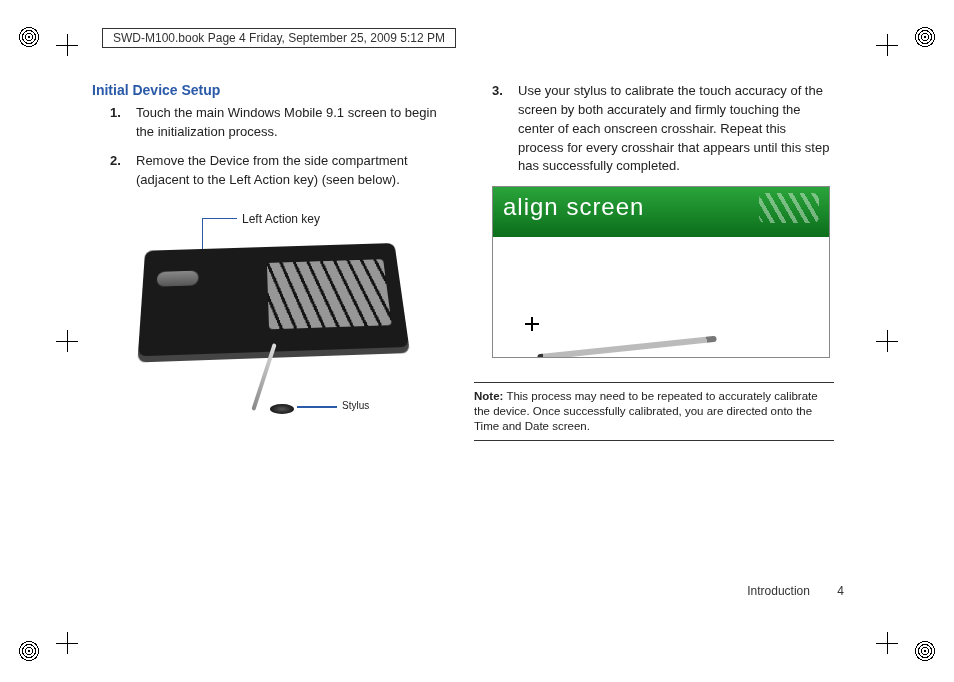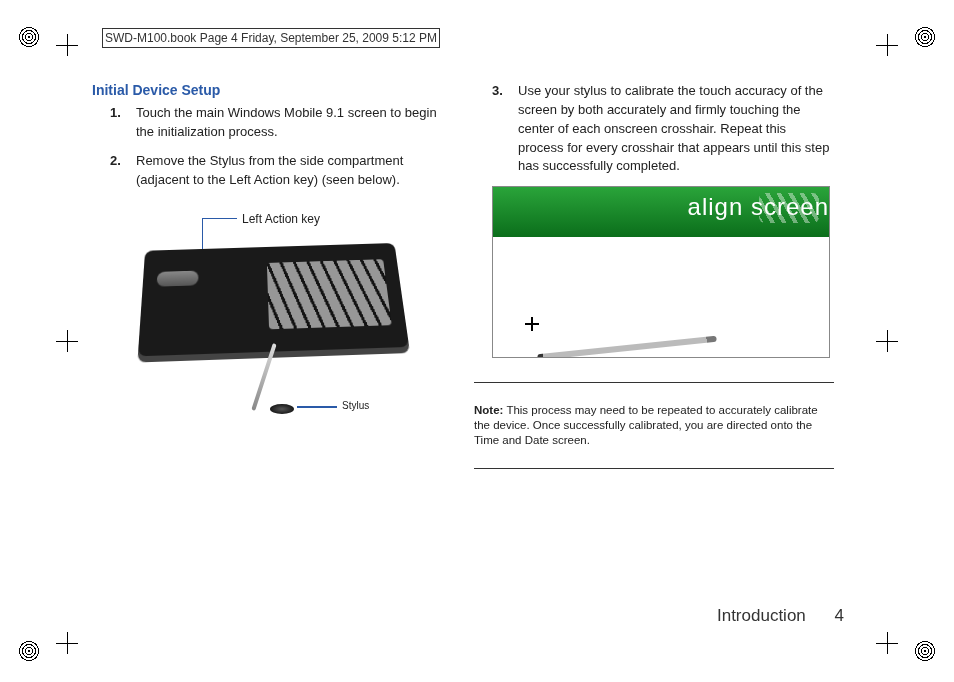--- a/index.html
+++ b/index.html
@@ -16,21 +16,21 @@
   .page {
     position: absolute;
     left: 92px;
     top: 28px;
     width: 770px;
   }
   .crop-header {
     font-size: 12px;
     color: #333;
     border: 1px solid #333;
-    padding: 2px 2px;
+    padding: 2px 10px;
     display: inline-block;
     margin-bottom: 34px;
     margin-left: 10px;
   }
   .columns {
     display: flex;
     gap: 22px;
   }
   .col {
     width: 360px;
@@ -157,21 +157,20 @@
   }
   .ss-header {
     height: 44px;
     background: linear-gradient(180deg,#2aa43a,#0b6e1b);
     color: #fff;
     font-family: Arial, sans-serif;
     font-size: 24px;
     letter-spacing: 1px;
     padding: 6px 0 0 10px;
     position:relative;
-    text-align:right;
   }
   .ss-header::after{
     content:"";
     position:absolute; right:10px; top:6px;
     width:60px; height:30px;
     background: repeating-linear-gradient(60deg, rgba(255,255,255,.4) 0 4px, transparent 4px 10px);
     border-radius:6px;
   }
   .ss-body {
     padding: 10px 12px;
@@ -193,31 +192,31 @@
     position:absolute;
     bottom: 6px; left: 44px;
     width: 180px; height: 6px;
     background: linear-gradient(90deg,#333 0 6px,#bbb 6px 170px,#777 170px 180px);
     border-radius: 3px;
     transform: rotate(-6deg);
   }
   .note-block {
     border-top: 1px solid #333;
     border-bottom: 1px solid #333;
-    padding: 20px 0;
+    padding: 6px 0;
     margin-left: 0;
     font-size: 11.5px;
     line-height: 1.3;
   }
   .note-block b { font-weight: bold; }
   .footer {
     position: absolute;
-    bottom: 56px;
+    bottom: 84px;
     right: 110px;
-    font-size: 17px;
+    font-size: 12px;
     color: #333;
   }
   .footer .num { margin-left: 24px; }
   .crop-mark {
     position: absolute;
     width: 22px; height: 22px;
   }
   .crop-mark::before,.crop-mark::after{
     content:""; position:absolute; background:#000;
   }
@@ -262,21 +261,21 @@
   <div class="columns">
     <div class="col">
       <div class="section-title">Initial Device Setup</div>
       <ol class="steps">
         <li>
           <span class="step-num">1.</span>
           <span>Touch the main Windows Mobile 9.1 screen to begin the initialization process.</span>
         </li>
         <li>
           <span class="step-num">2.</span>
-          <span>Remove the Stylus from the side compartment (adjacent to the Left Action key) (seen below).</span>
+          <span>Remove the Device from the side compartment (adjacent to the Left Action key) (seen below).</span>
         </li>
       </ol>
 
       <div class="diagram-1">
         <div class="label-left-action">Left Action key</div>
         <div class="line-la"></div>
         <div class="line-la-dot"></div>
         <div class="device">
           <div class="kb"></div>
         </div>

